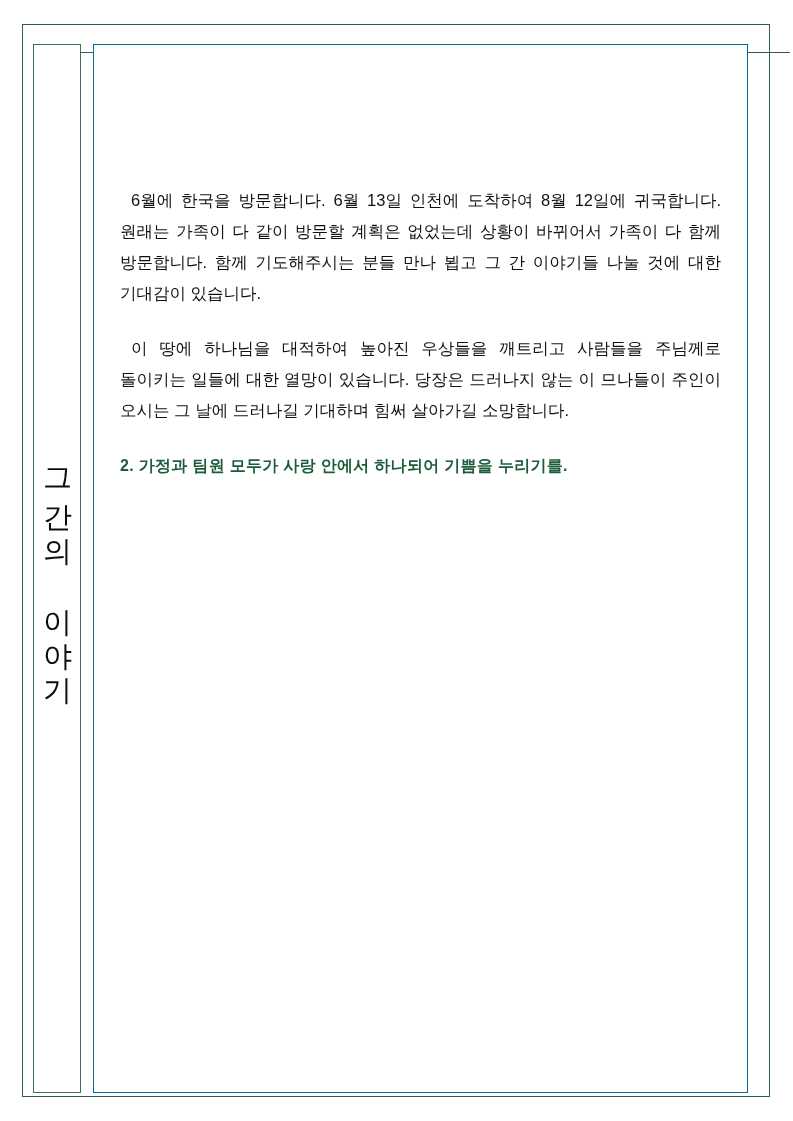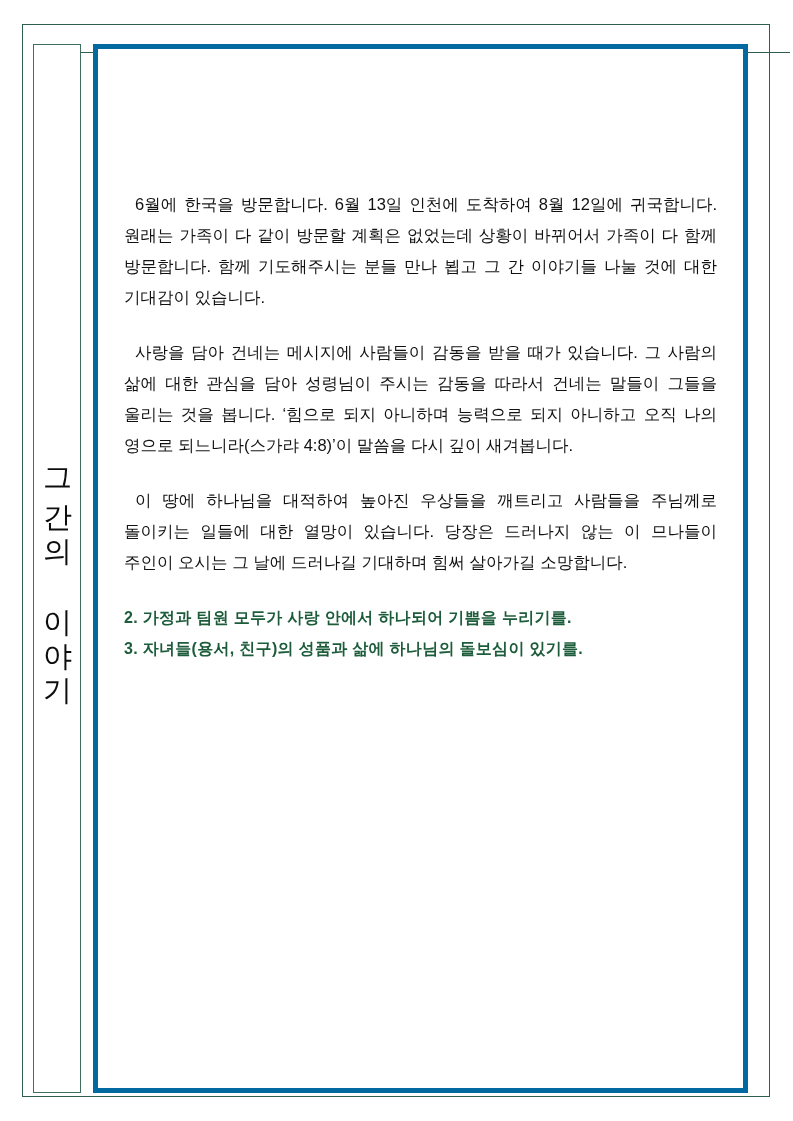--- a/index.html
+++ b/index.html
@@ -67,21 +67,21 @@
     font-family: "Liberation Sans", sans-serif;
   }
 
   
   .content-box {
     position: absolute;
     left: 93px;
     top: 44px;
     width: 655px;
     height: 1049px;
-    border: 5px solid #0369a1;
+    border: 1px solid #0369a1;
     box-sizing: border-box;
     background: #ffffff;
   }
   .content-inner {
     position: absolute;
     left: 0;
     top: 0;
     right: 0;
     bottom: 0;
     padding: 140px 26px 0 26px;
@@ -127,22 +127,20 @@
 </div>
 
 <div class="side-tab">
   <div class="side-tab-label">그간의 이야기</div>
 </div>
 
 <div class="content-box">
   <div class="content-inner">
 
     <p class="body-para">6월에 한국을 방문합니다. 6월 13일 인천에 도착하여 8월 12일에 귀국합니다. 원래는 가족이 다 같이 방문할 계획은 없었는데 상황이 바뀌어서 가족이 다 함께 방문합니다. 함께 기도해주시는 분들 만나 뵙고 그 간 이야기들 나눌 것에 대한 기대감이 있습니다.</p>
-    <p class="body-para">사랑을 담아 건네는 메시지에 사람들이 감동을 받을 때가 있습니다. 그 사람의 삶에 대한 관심을 담아 성령님이 주시는 감동을 따라서 건네는 말들이 그들을 울리는 것을 봅니다. ‘힘으로 되지 아니하며 능력으로 되지 아니하고 오직 나의 영으로 되느니라(스가랴 4:8)’이 말씀을 다시 깊이 새겨봅니다.</p>
     <p class="body-para">이 땅에 하나님을 대적하여 높아진 우상들을 깨트리고 사람들을 주님께로 돌이키는 일들에 대한 열망이 있습니다. 당장은 드러나지 않는 이 므나들이 주인이 오시는 그 날에 드러나길 기대하며 힘써 살아가길 소망합니다.</p>
 
     <div class="prayer-block">
       <p class="prayer-item">2. 가정과 팀원 모두가 사랑 안에서 하나되어 기쁨을 누리기를.</p>
-      <p class="prayer-item">3. 자녀들(용서, 친구)의 성품과 삶에 하나님의 돌보심이 있기를.</p>
     </div>
 
   </div>
 </div>
 
 </body></html>

